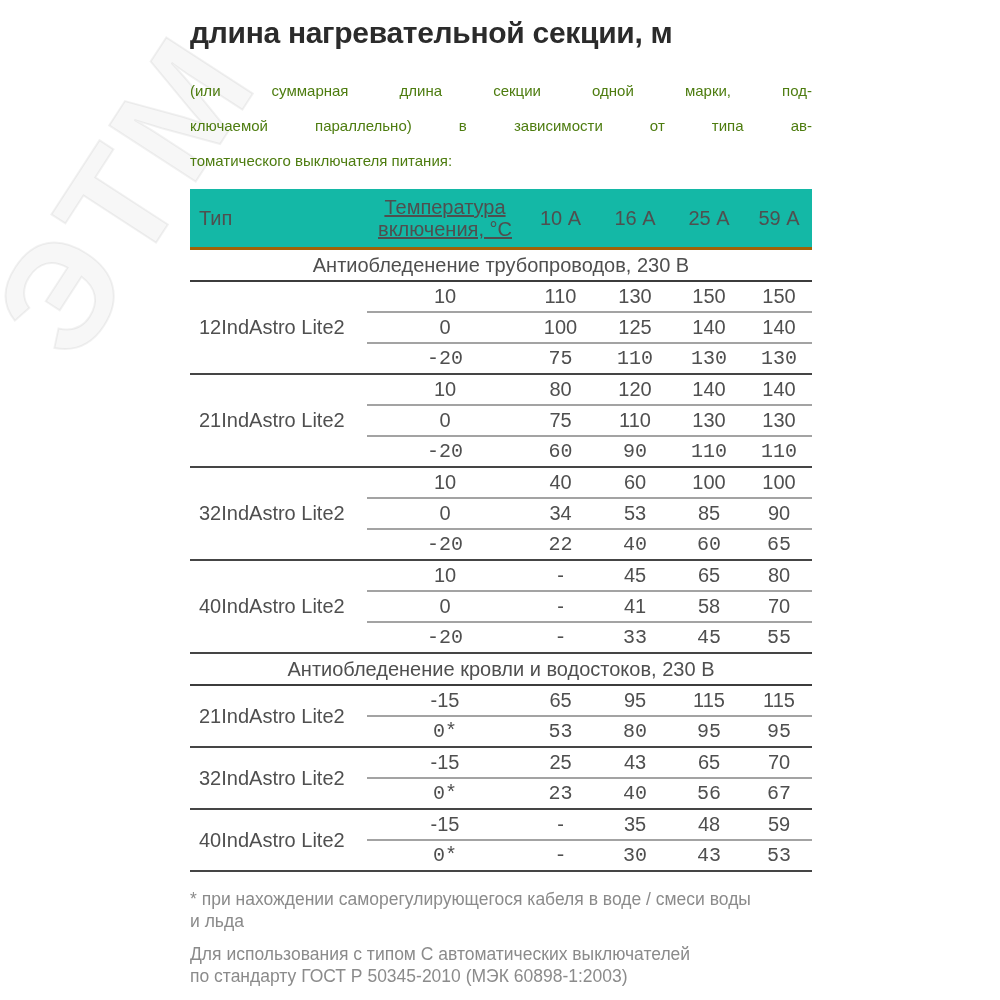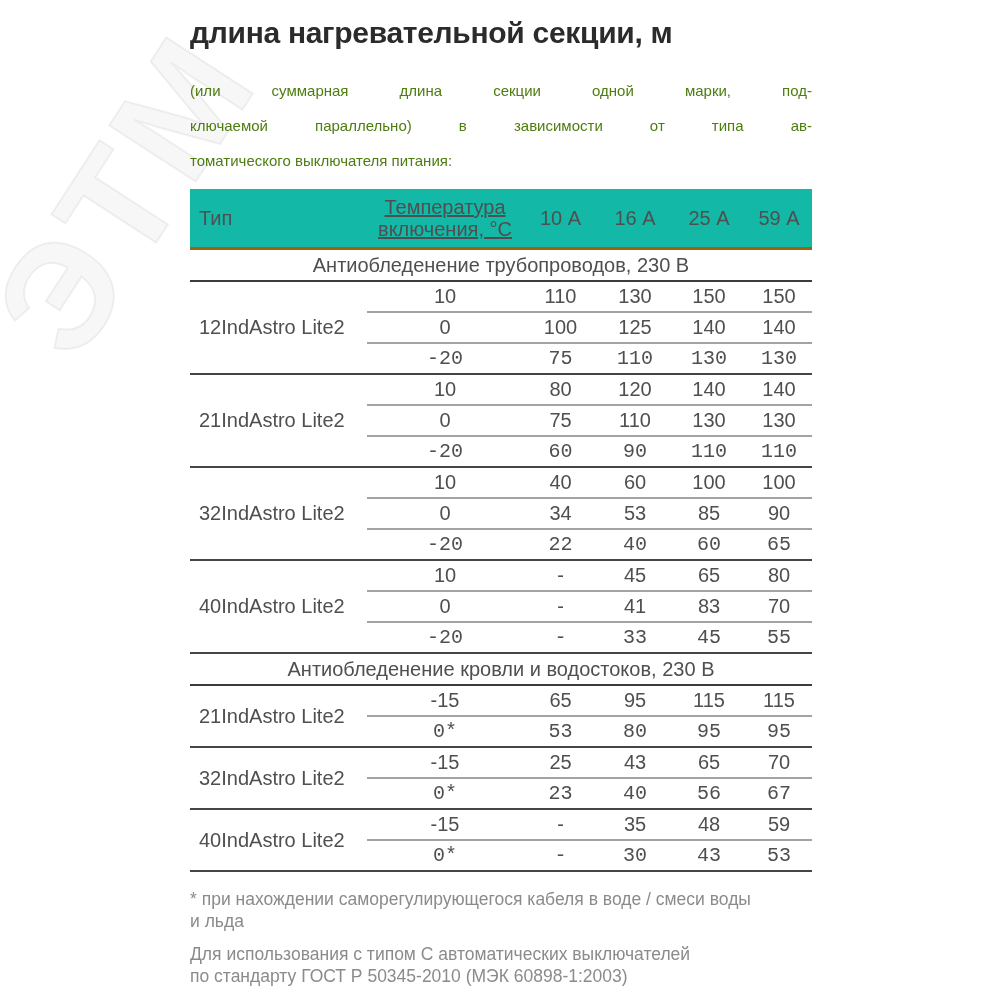--- a/index.html
+++ b/index.html
@@ -163,21 +163,21 @@
           <td class="temp">10</td>
           <td class="val">-</td>
           <td class="val">45</td>
           <td class="val">65</td>
           <td class="val">80</td>
         </tr>
         <tr class="inner">
           <td class="temp">0</td>
           <td class="val">-</td>
           <td class="val">41</td>
-          <td class="val">83</td>
+          <td class="val">58</td>
           <td class="val">70</td>
         </tr>
         <tr class="group-end">
           <td class="temp">-20</td>
           <td class="val">-</td>
           <td class="val">33</td>
           <td class="val">45</td>
           <td class="val">55</td>
         </tr>
         <tr>

